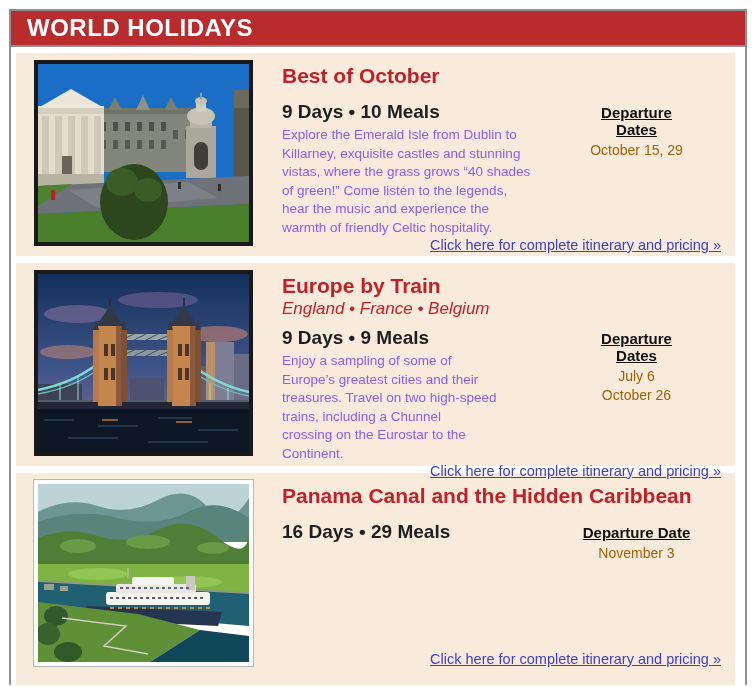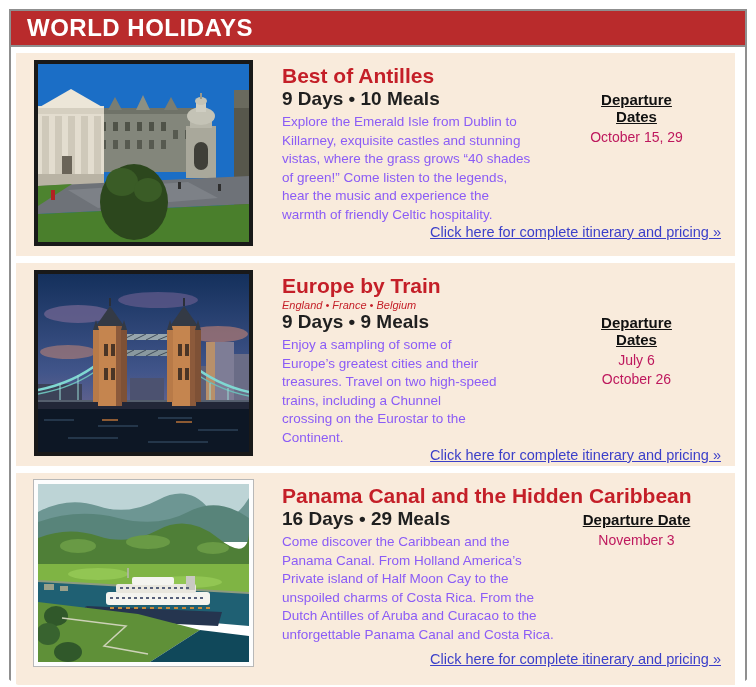--- a/index.html
+++ b/index.html
@@ -1,46 +1,46 @@
 <!DOCTYPE html>
 <html style="--header-red: #b92b2c; --title-red: #c41f28; --link-blue: #3b3fc9; --section-bg: #f9ebdc; --frame-gray: #8f8f8f;"><head>
 <meta charset="utf-8">
 <style>
   * { box-sizing: border-box; }
   body { margin: 0; background: #fff; font-family: "Liberation Sans", sans-serif; }
-  .page { width: 756px; height: 687px; overflow: hidden; background: #fff; border-radius: 28px; }
+  .page { width: 756px; height: 687px; overflow: hidden; background: #fff; }
   .frame { margin: 9px 9px 0 9px; border: 2px solid var(--frame-gray, #8f8f8f); border-bottom: 0; }
   .header-bar {
     background: var(--header-red, #b92b2c);
     border-bottom: 2px solid var(--frame-gray, #8f8f8f);
     height: 36px; display: flex; align-items: center; padding: 0 16px;
   }
   .header-bar h1 { margin: 0; color: #fff; font-size: 24px; font-weight: bold; letter-spacing: .5px; }
   .content { padding: 6px 10px 0 5px; }
   .tour {
     background: var(--section-bg, #f9ebdc);
     height: 203px; margin-bottom: 7px;
     padding: 7px 14px 6px 18px;
     display: flex;
   }
   .tour.last { height: 212px; margin-bottom: 0; }
   .photo-frame { width: 219px; height: 186px; border: 4px solid #191919; flex: none; background: #000; }
   .photo-frame.light { border-color: #fdfdfd; outline: 1px solid #b8b8b8; background: #fff; }
   .photo-frame svg { display: block; width: 100%; height: 100%; }
   .tour-body { flex: 1; min-width: 0; margin-left: 29px; display: flex; flex-direction: column; }
   .tour-title { margin: 4px 0 0; color: var(--title-red, #c41f28); font-size: 21px; font-weight: bold; }
-  .tour-subtitle { margin: 1px 0 0; color: var(--title-red, #c41f28); font-size: 11px; font-style: italic; }
-  .cols { display: flex; }
+  .tour-subtitle { margin: 1px 0 8px; color: var(--title-red, #c41f28); font-size: 17px; font-style: italic; }
+  .cols { display: flex; margin-top: 13px; }
   .cols.tight { margin-top: 0; }
   .desc-col { width: 300px; flex: none; }
   .duration { margin: 0 0 3px; font-size: 19px; font-weight: bold; color: #1f1f1f; }
   .desc { margin: 0; font-size: 13.5px; line-height: 18.5px; color: #8b5cf6; white-space: pre-line; }
   .dep-col { flex: 1; text-align: center; padding: 3px 30px 0 0; }
   .dep-label { margin: 0 0 3px; font-size: 15px; font-weight: bold; color: #111; text-decoration: underline; }
-  .dep-dates { font-size: 14px; line-height: 19px; color: #be185d; white-space: pre-line; }
+  .dep-dates { font-size: 14px; line-height: 19px; color: #a16207; white-space: pre-line; }
   .itin-link {
     margin-top: auto; align-self: flex-end;
     color: var(--link-blue, #3b3fc9); font-size: 14.5px; text-decoration: underline;
     padding-bottom: 12px; cursor: pointer;
   }
 </style>
 </head>
 <body>
 
 <div class="page">
@@ -100,21 +100,21 @@
             <polygon points="0,122 34,120 0,142" fill="#4d832f"></polygon>
             <ellipse cx="96" cy="138" rx="34" ry="38" fill="#2c471d"></ellipse>
             <ellipse cx="84" cy="118" rx="16" ry="14" fill="#3a5c26"></ellipse>
             <ellipse cx="110" cy="126" rx="14" ry="12" fill="#3a5c26"></ellipse>
             <rect x="13" y="126" width="4" height="10" fill="#b22222"></rect>
             <rect x="140" y="118" width="3" height="7" fill="#2e2e2e"></rect>
             <rect x="180" y="120" width="3" height="7" fill="#2e2e2e"></rect>
           </svg>
         </div>
         <div class="tour-body">
-          <h2 class="tour-title">Best of Antilles</h2>
+          <h2 class="tour-title">Best of October</h2>
           <div class="cols">
             <div class="desc-col">
               <h3 class="duration">9 Days • 10 Meals</h3>
               <p class="desc">Explore the Emerald Isle from Dublin to
 Killarney, exquisite castles and stunning
 vistas, where the grass grows “40 shades
 of green!” Come listen to the legends,
 hear the music and experience the
 warmth of friendly Celtic hospitality.</p>
             </div>
@@ -248,26 +248,20 @@
             <ellipse cx="30" cy="168" rx="14" ry="10" fill="#30582a"></ellipse>
             <path d="M24,134 L88,142 L66,162 L110,170" stroke="#cdd2b8" stroke-width="1.5" fill="none"></path>
             <polygon points="112,178 162,146 211,152 211,178" fill="#10485a"></polygon>
           </svg>
         </div>
         <div class="tour-body">
           <h2 class="tour-title">Panama Canal and the Hidden Caribbean</h2>
           <div class="cols">
             <div class="desc-col">
               <h3 class="duration">16 Days • 29 Meals</h3>
-              <p class="desc">Come discover the Caribbean and the
-Panama Canal. From Holland America’s
-Private island of Half Moon Cay to the
-unspoiled charms of Costa Rica. From the
-Dutch Antilles of Aruba and Curacao to the
-unforgettable Panama Canal and Costa Rica.</p>
             </div>
             <div class="dep-col">
               <h4 class="dep-label">Departure Date</h4>
               <div class="dep-dates">November 3</div>
             </div>
           </div>
           <a class="itin-link">Click here for complete itinerary and pricing »</a>
         </div>
       </section>
 

